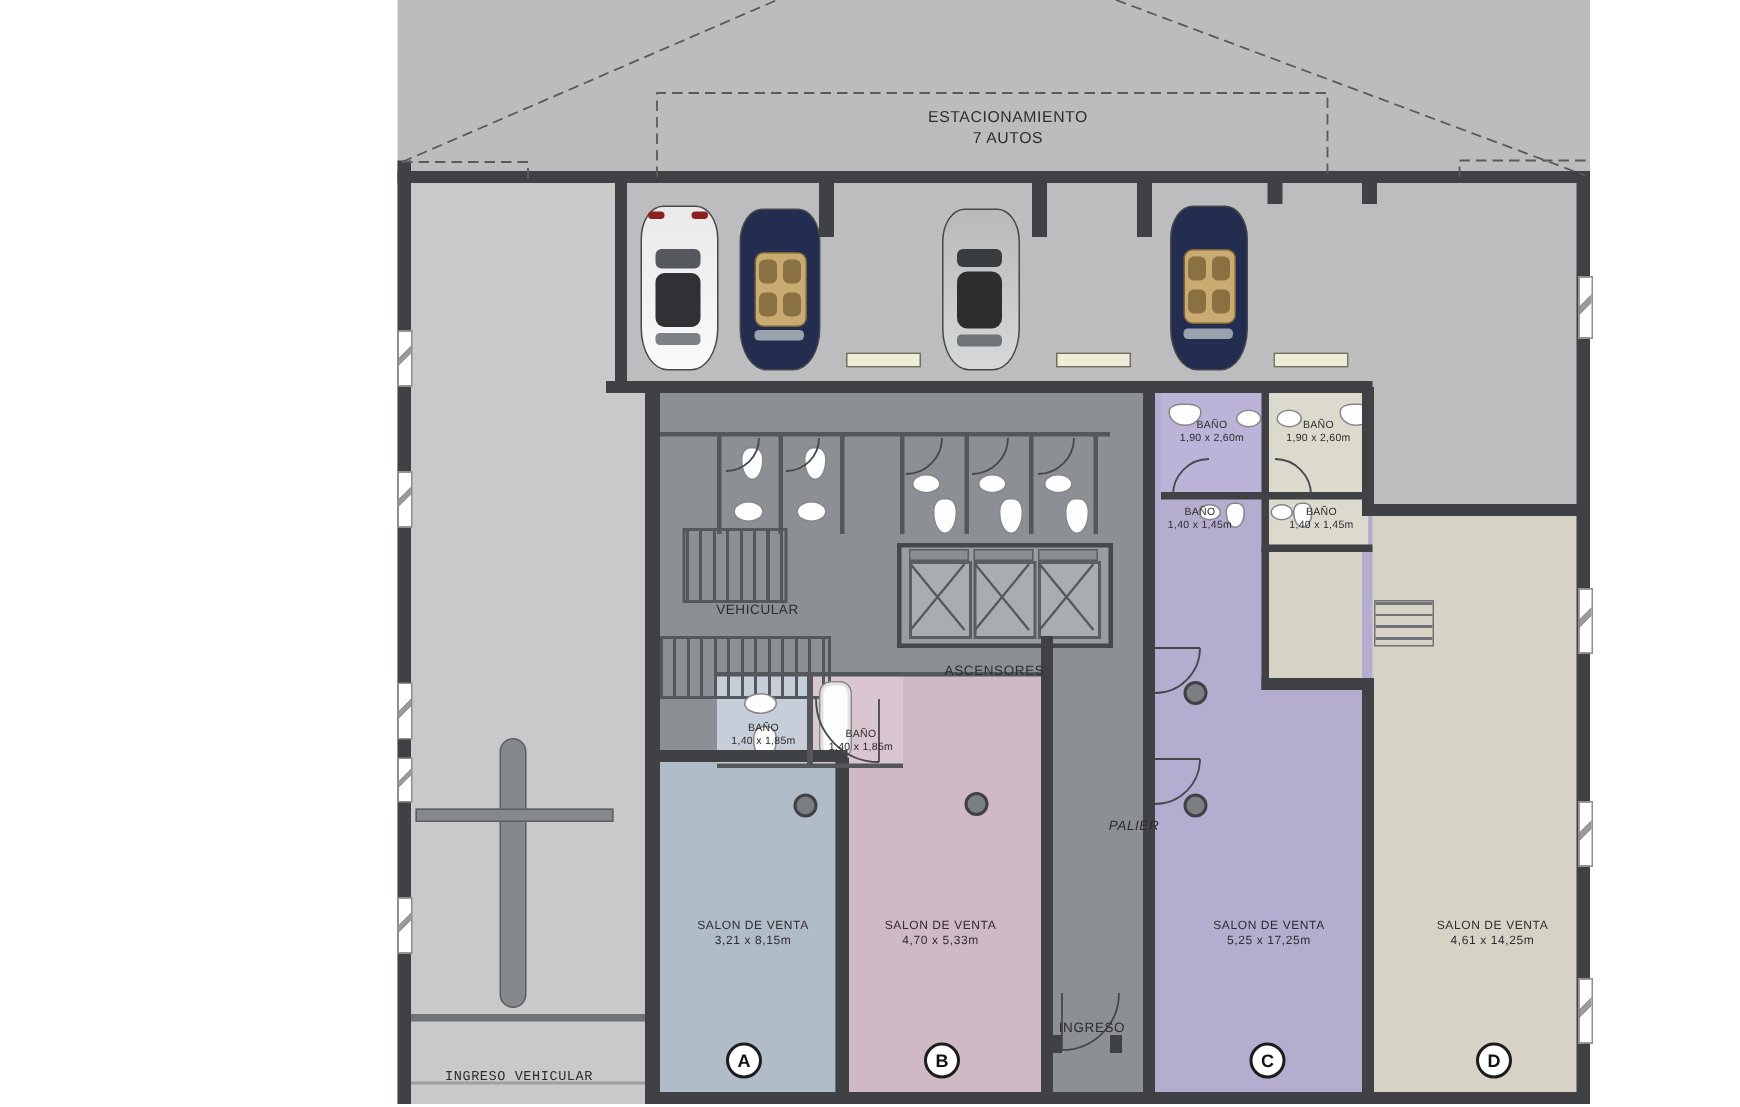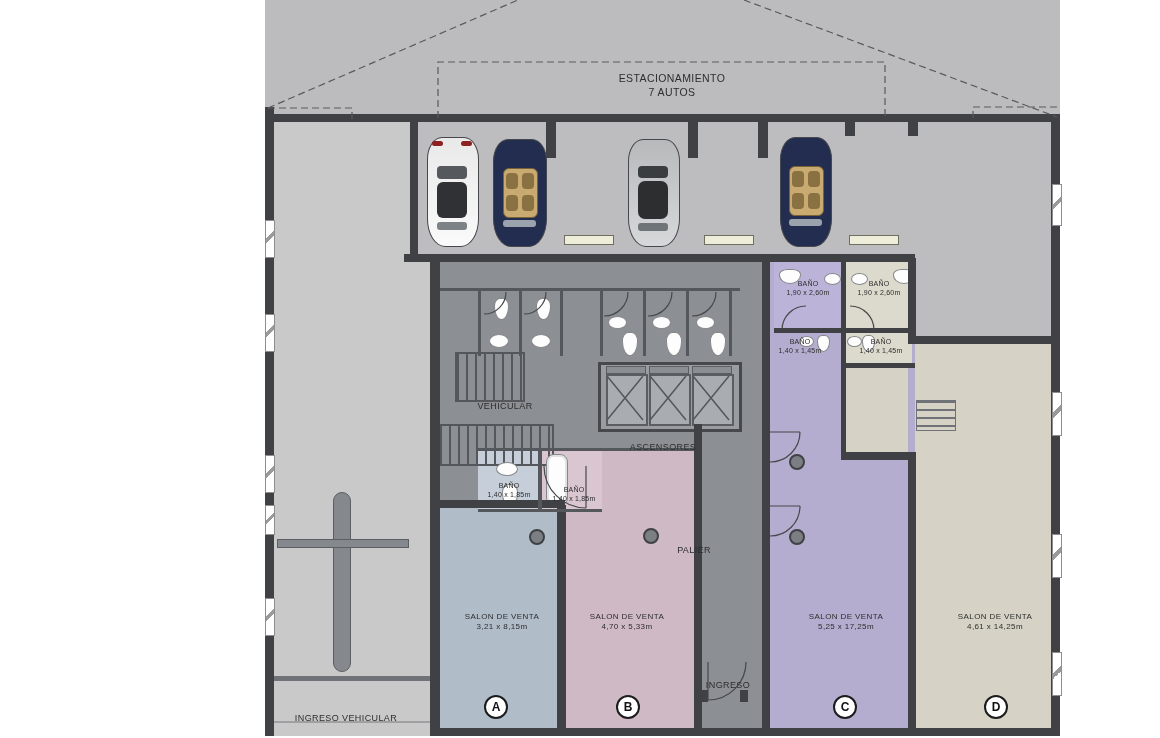--- a/index.html
+++ b/index.html
@@ -228,27 +228,27 @@
   <div class="lbl t10" style="left:562px;top:72px;width:220px;">
     <span>ESTACIONAMIENTO</span>
     <span>7 AUTOS</span>
   </div>
   <div class="lbl t9" style="left:450px;top:401px;width:110px;">
       <span>VEHICULAR</span>
     </div>
   <div class="lbl t9" style="left:608px;top:442px;width:110px;">
       <span>ASCENSORES</span>
     </div>
-  <div class="lbl t9" style="left:662px;top:545px;width:64px;">
+  <div class="lbl t9" style="left:724px;top:545px;width:64px;font-style:italic;">
       <span>PALIER</span>
     </div>
   <div class="lbl t9" style="left:692px;top:680px;width:72px;">
       <span>INGRESO</span>
     </div>
-  <div class="lbl t9" style="left:276px;top:713px;width:140px;">
+  <div class="lbl t9" style="left:276px;top:713px;width:140px;font-family:Liberation Mono, monospace;">
       <span>INGRESO VEHICULAR</span>
     </div>
 
   <div class="lbl t8" style="left:448px;top:612px;width:108px;">
     <span>SALON DE VENTA</span>
     <span>3,21 x 8,15m</span>
   </div>
   <div class="lbl t8" style="left:572px;top:612px;width:110px;">
     <span>SALON DE VENTA</span>
     <span>4,70 x 5,33m</span>

